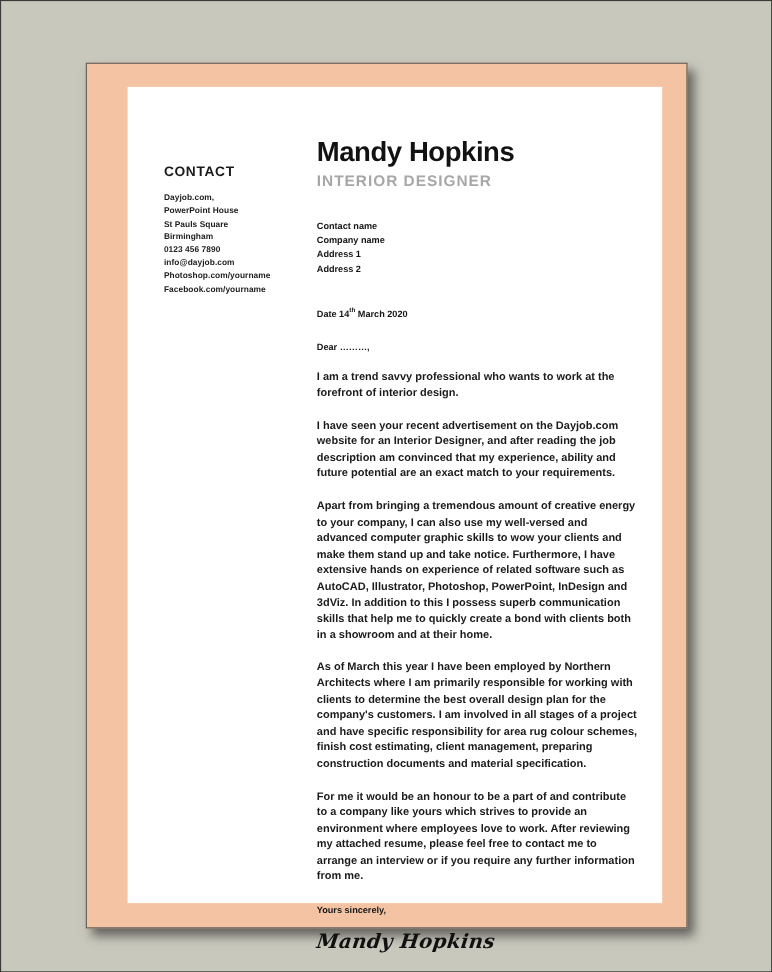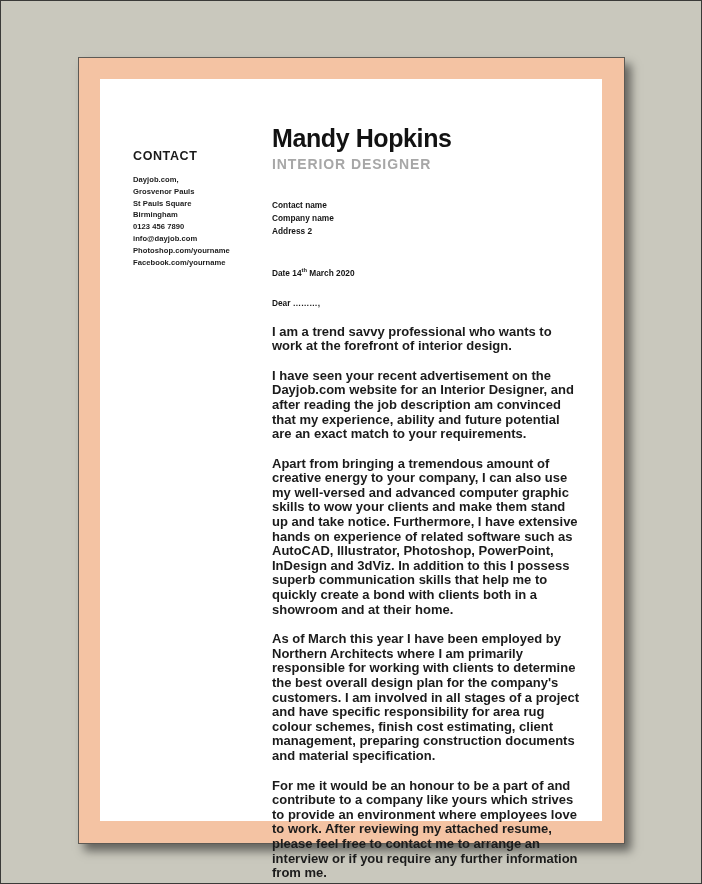--- a/index.html
+++ b/index.html
@@ -20,21 +20,21 @@
 
   
   #document-sheet {
     position: absolute;
     left: 77px;
     top: 56px;
     width: 547px;
     height: 787px;
     background: #f4c3a3;
     box-sizing: border-box;
-    padding: 21px 22px 22px 21px;
+    padding: 21px 22px 22px 37px;
     box-shadow: 6px 7px 9px rgba(0,0,0,0.50);
     border: 1px solid #5d5a55;
   }
   #page-inner {
     width: 100%;
     height: 100%;
     background: #ffffff;
     box-sizing: border-box;
     position: relative;
     padding: 46px 22px 0 33px;
@@ -102,21 +102,21 @@
     font-weight: bold;
     color: #151515;
     line-height: 12.9px;
   }
   #date-line { margin-top: 26px; }
   #date-line sup { font-size: 5.8px; vertical-align: super; }
   #ref-line { margin-top: 17px; }
   #salutation-line { margin-top: 17px; }
 
   .body-paragraph {
-    font-size: 13px;
+    font-size: 10px;
     font-weight: bold;
     color: #1b1b1b;
     line-height: 14.6px;
     margin: 15px 0 0 0;
     text-align: left;
     max-width: 322px;
   }
   #closing-line { margin-top: 16px; }
 
   #signature-script {
@@ -141,38 +141,39 @@
 </head>
 <body>
 
 <div id="document-sheet">
   <div id="page-inner">
 
     <div id="contact-column">
       <div id="contact-heading">CONTACT</div>
       <div>
         <div class="contact-line">Dayjob.com,</div>
-        <div class="contact-line">Grosvenor Pauls</div>
+        <div class="contact-line">PowerPoint House</div>
         <div class="contact-line">St Pauls Square</div>
         <div class="contact-line">Birmingham</div>
         <div class="contact-line">0123 456 7890</div>
         <div class="contact-line">info@dayjob.com</div>
         <div class="contact-line">Photoshop.com/yourname</div>
         <div class="contact-line">Facebook.com/yourname</div>
       </div>
     </div>
 
     <div id="letter-column">
 
       <h1 id="candidate-name">Mandy Hopkins</h1>
       <div id="candidate-role">INTERIOR DESIGNER</div>
 
       <div id="recipient-block">
         <div class="recipient-line">Contact name</div>
         <div class="recipient-line">Company name</div>
+        <div class="recipient-line">Address 1</div>
         <div class="recipient-line">Address 2</div>
       </div>
 
       <div class="letter-line" id="date-line"><span>Date 14</span><sup>th</sup><span> March 2020</span></div>
 
 
       <div class="letter-line" id="salutation-line">Dear ………,</div>
 
       <p class="body-paragraph">I am a trend savvy professional who wants to work at the forefront of interior design.</p>
       <p class="body-paragraph">I have seen your recent advertisement on the Dayjob.com website for an Interior Designer, and after reading the job description am convinced that my experience, ability and future potential are an exact match to your requirements.</p>

